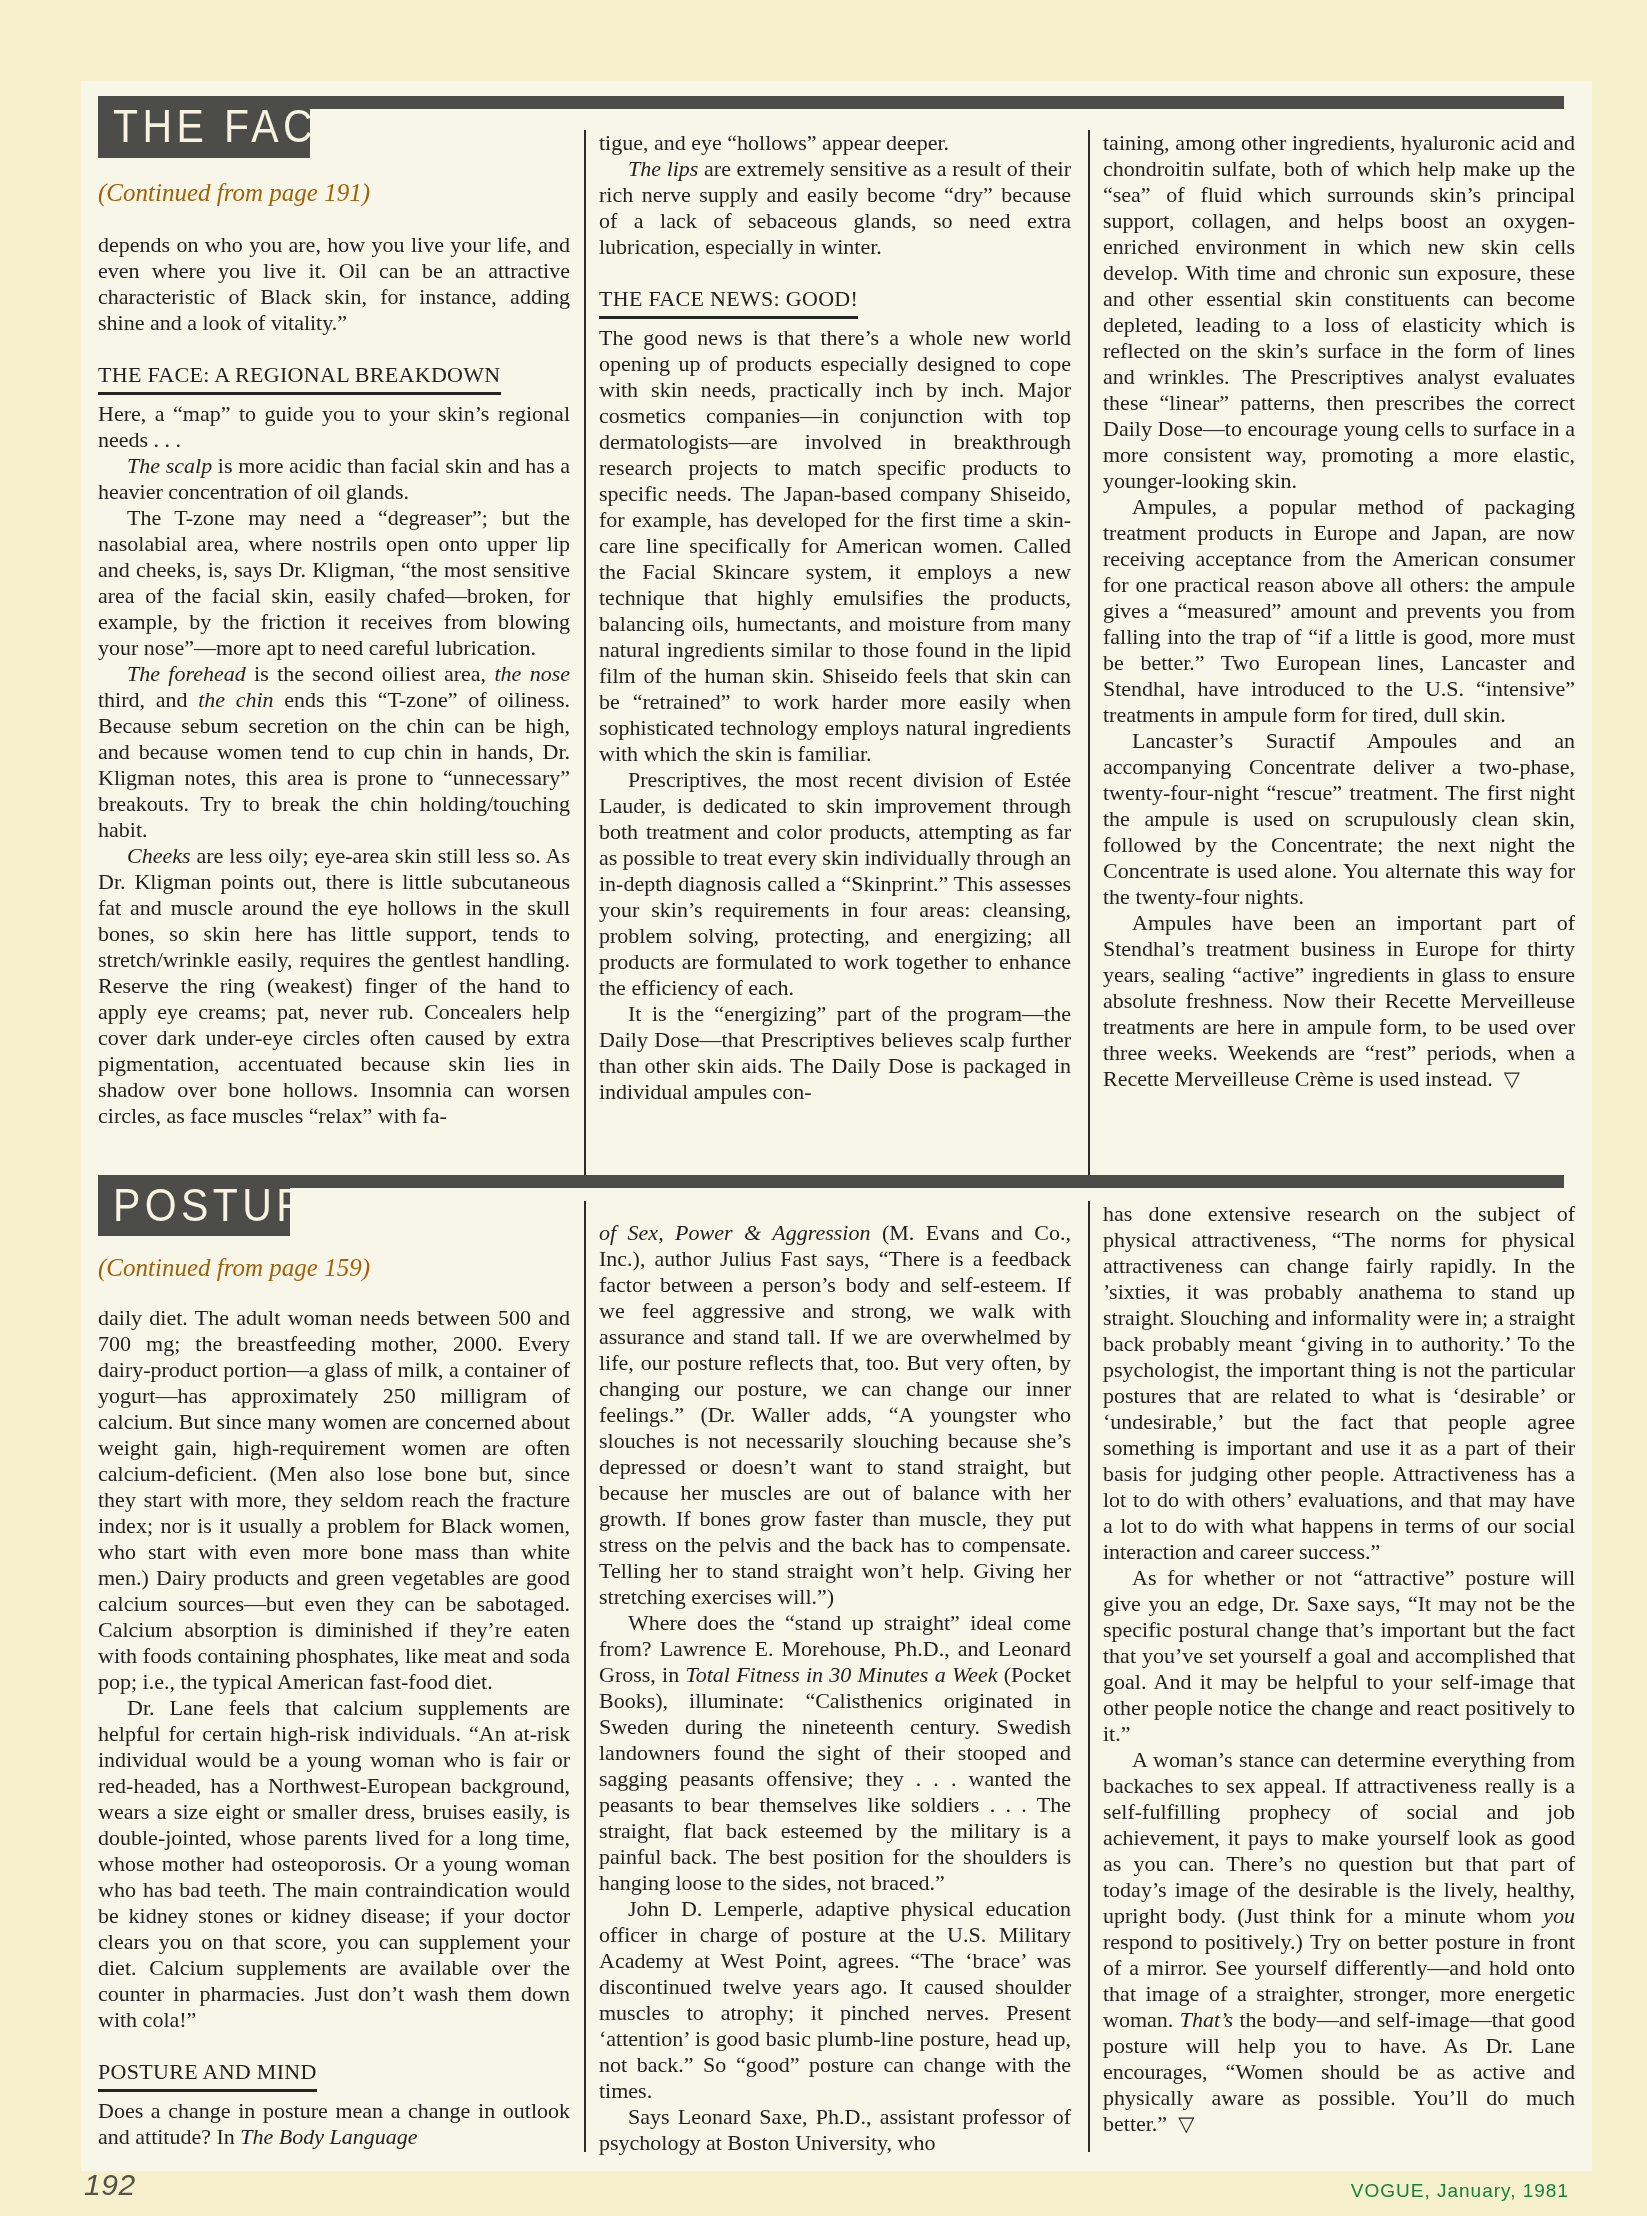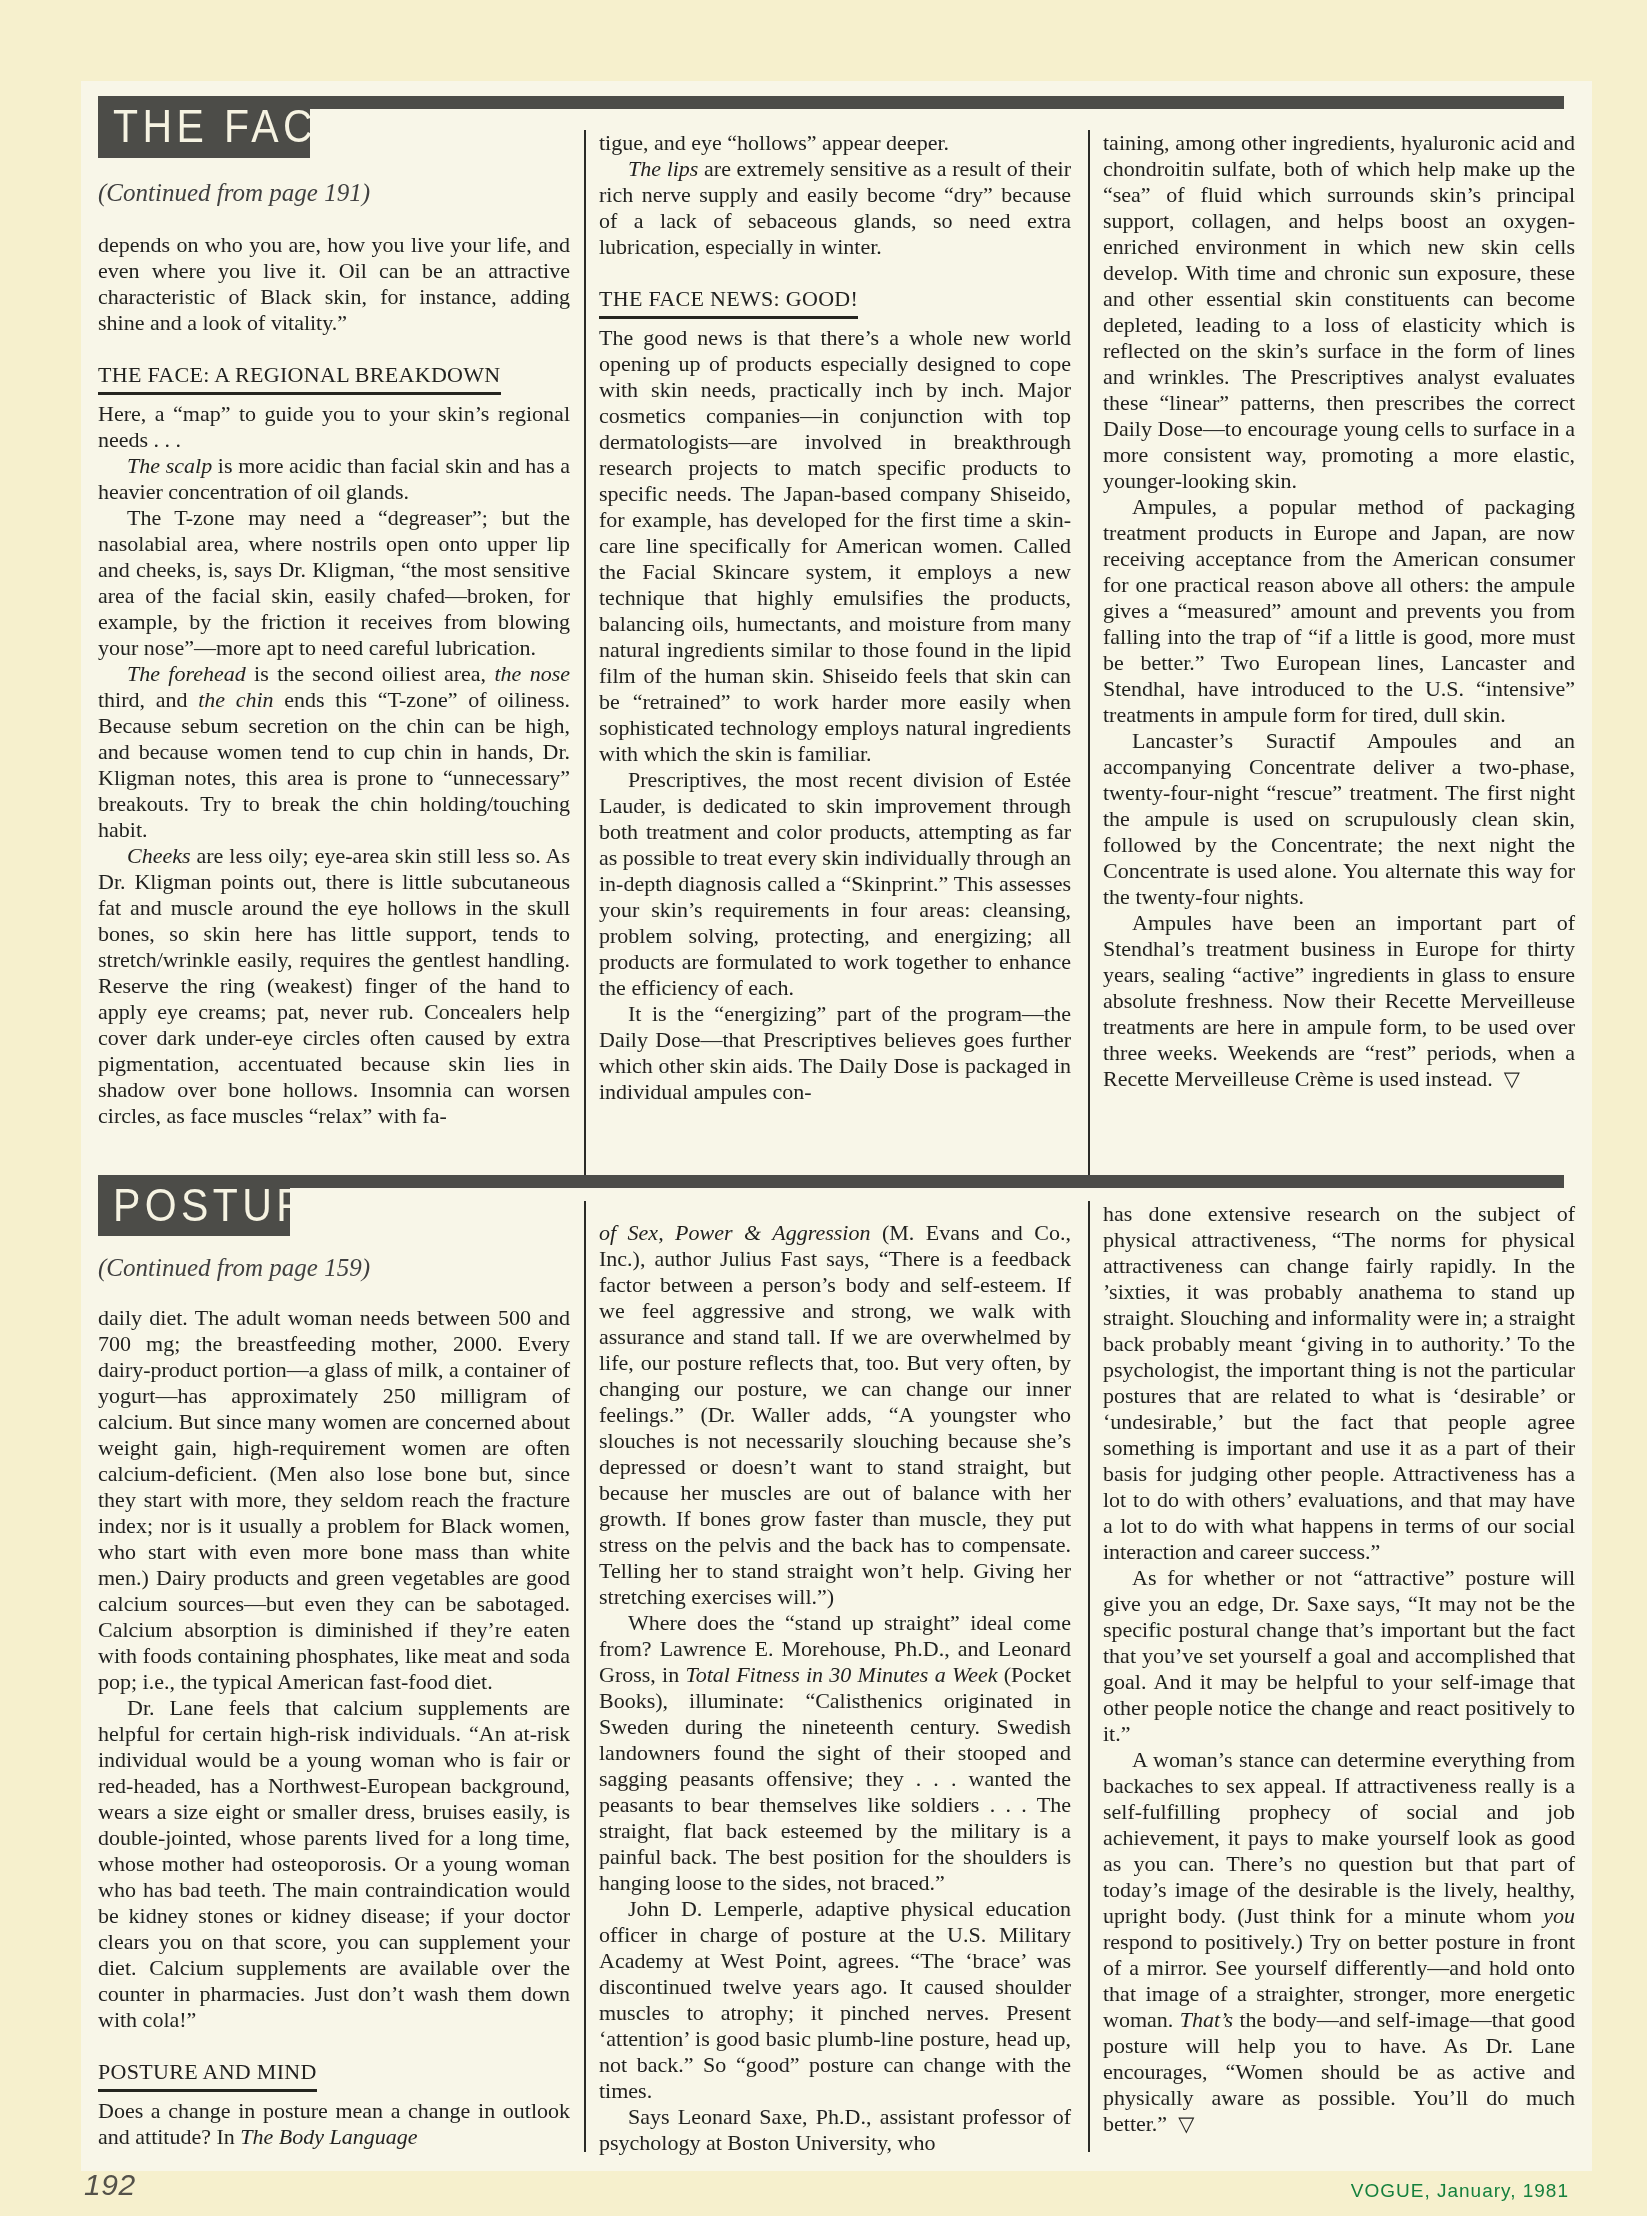--- a/index.html
+++ b/index.html
@@ -31,21 +31,21 @@
     line-height:61px;
     padding-left:15px;
     transform:scaleY(1.12);
     transform-origin:center;
     white-space:nowrap;
   }
   .continued{
     position:absolute;width:472px;
     font-style:italic;
     font-size:25px;line-height:28px;
-    color:#404040;
+    color:#a16207;
     margin:0;
   }
   .col{
     position:absolute;width:472px;
     color:#222220;
   }
   .col p{
     margin:0;
     font-size:22px;line-height:26px;
     text-align:justify;
@@ -100,21 +100,21 @@
 </div>
 
 <div class="divider" style="left:584px;top:130px;height:1045px;"></div>
 
 <div class="col" style="left:599px;top:130px;">
   <p>tigue, and eye “hollows” appear deeper.</p>
   <p class="ind"><i>The lips</i> are extremely sensitive as a result of their rich nerve supply and easily become “dry” because of a lack of sebaceous glands, so need extra lubrication, especially in winter.</p>
   <h3 class="subhead">THE FACE NEWS: GOOD!</h3>
   <p>The good news is that there’s a whole new world opening up of products especially designed to cope with skin needs, practically inch by inch. Major cosmetics companies—in conjunction with top dermatologists—are involved in breakthrough research projects to match specific products to specific needs. The Japan-based company Shiseido, for example, has developed for the first time a skin-care line specifically for American women. Called the Facial Skincare system, it employs a new technique that highly emulsifies the products, balancing oils, humectants, and moisture from many natural ingredients similar to those found in the lipid film of the human skin. Shiseido feels that skin can be “retrained” to work harder more easily when sophisticated technology employs natural ingredients with which the skin is familiar.</p>
   <p class="ind">Prescriptives, the most recent division of Estée Lauder, is dedicated to skin improvement through both treatment and color products, attempting as far as possible to treat every skin individually through an in-depth diagnosis called a “Skinprint.” This assesses your skin’s requirements in four areas: cleansing, problem solving, protecting, and energizing; all products are formulated to work together to enhance the efficiency of each.</p>
-  <p class="ind">It is the “energizing” part of the program—the Daily Dose—that Prescriptives believes goes further which other skin aids. The Daily Dose is packaged in individual ampules con-</p>
+  <p class="ind">It is the “energizing” part of the program—the Daily Dose—that Prescriptives believes scalp further than other skin aids. The Daily Dose is packaged in individual ampules con-</p>
 </div>
 
 <div class="divider" style="left:1088px;top:130px;height:1045px;"></div>
 
 <div class="col" style="left:1103px;top:130px;">
   <p>taining, among other ingredients, hyaluronic acid and chondroitin sulfate, both of which help make up the “sea” of fluid which surrounds skin’s principal support, collagen, and helps boost an oxygen-enriched environment in which new skin cells develop. With time and chronic sun exposure, these and other essential skin constituents can become depleted, leading to a loss of elasticity which is reflected on the skin’s surface in the form of lines and wrinkles. The Prescriptives analyst evaluates these “linear” patterns, then prescribes the correct Daily Dose—to encourage young cells to surface in a more consistent way, promoting a more elastic, younger-looking skin.</p>
   <p class="ind">Ampules, a popular method of packaging treatment products in Europe and Japan, are now receiving acceptance from the American consumer for one practical reason above all others: the ampule gives a “measured” amount and prevents you from falling into the trap of “if a little is good, more must be better.” Two European lines, Lancaster and Stendhal, have introduced to the U.S. “intensive” treatments in ampule form for tired, dull skin.</p>
   <p class="ind">Lancaster’s Suractif Ampoules and an accompanying Concentrate deliver a two-phase, twenty-four-night “rescue” treatment. The first night the ampule is used on scrupulously clean skin, followed by the Concentrate; the next night the Concentrate is used alone. You alternate this way for the twenty-four nights.</p>
   <p class="ind">Ampules have been an important part of Stendhal’s treatment business in Europe for thirty years, sealing “active” ingredients in glass to ensure absolute freshness. Now their Recette Merveilleuse treatments are here in ampule form, to be used over three weeks. Weekends are “rest” periods, when a Recette Merveilleuse Crème is used instead.&nbsp; <span class="endmark">▽</span></p>
 </div>

